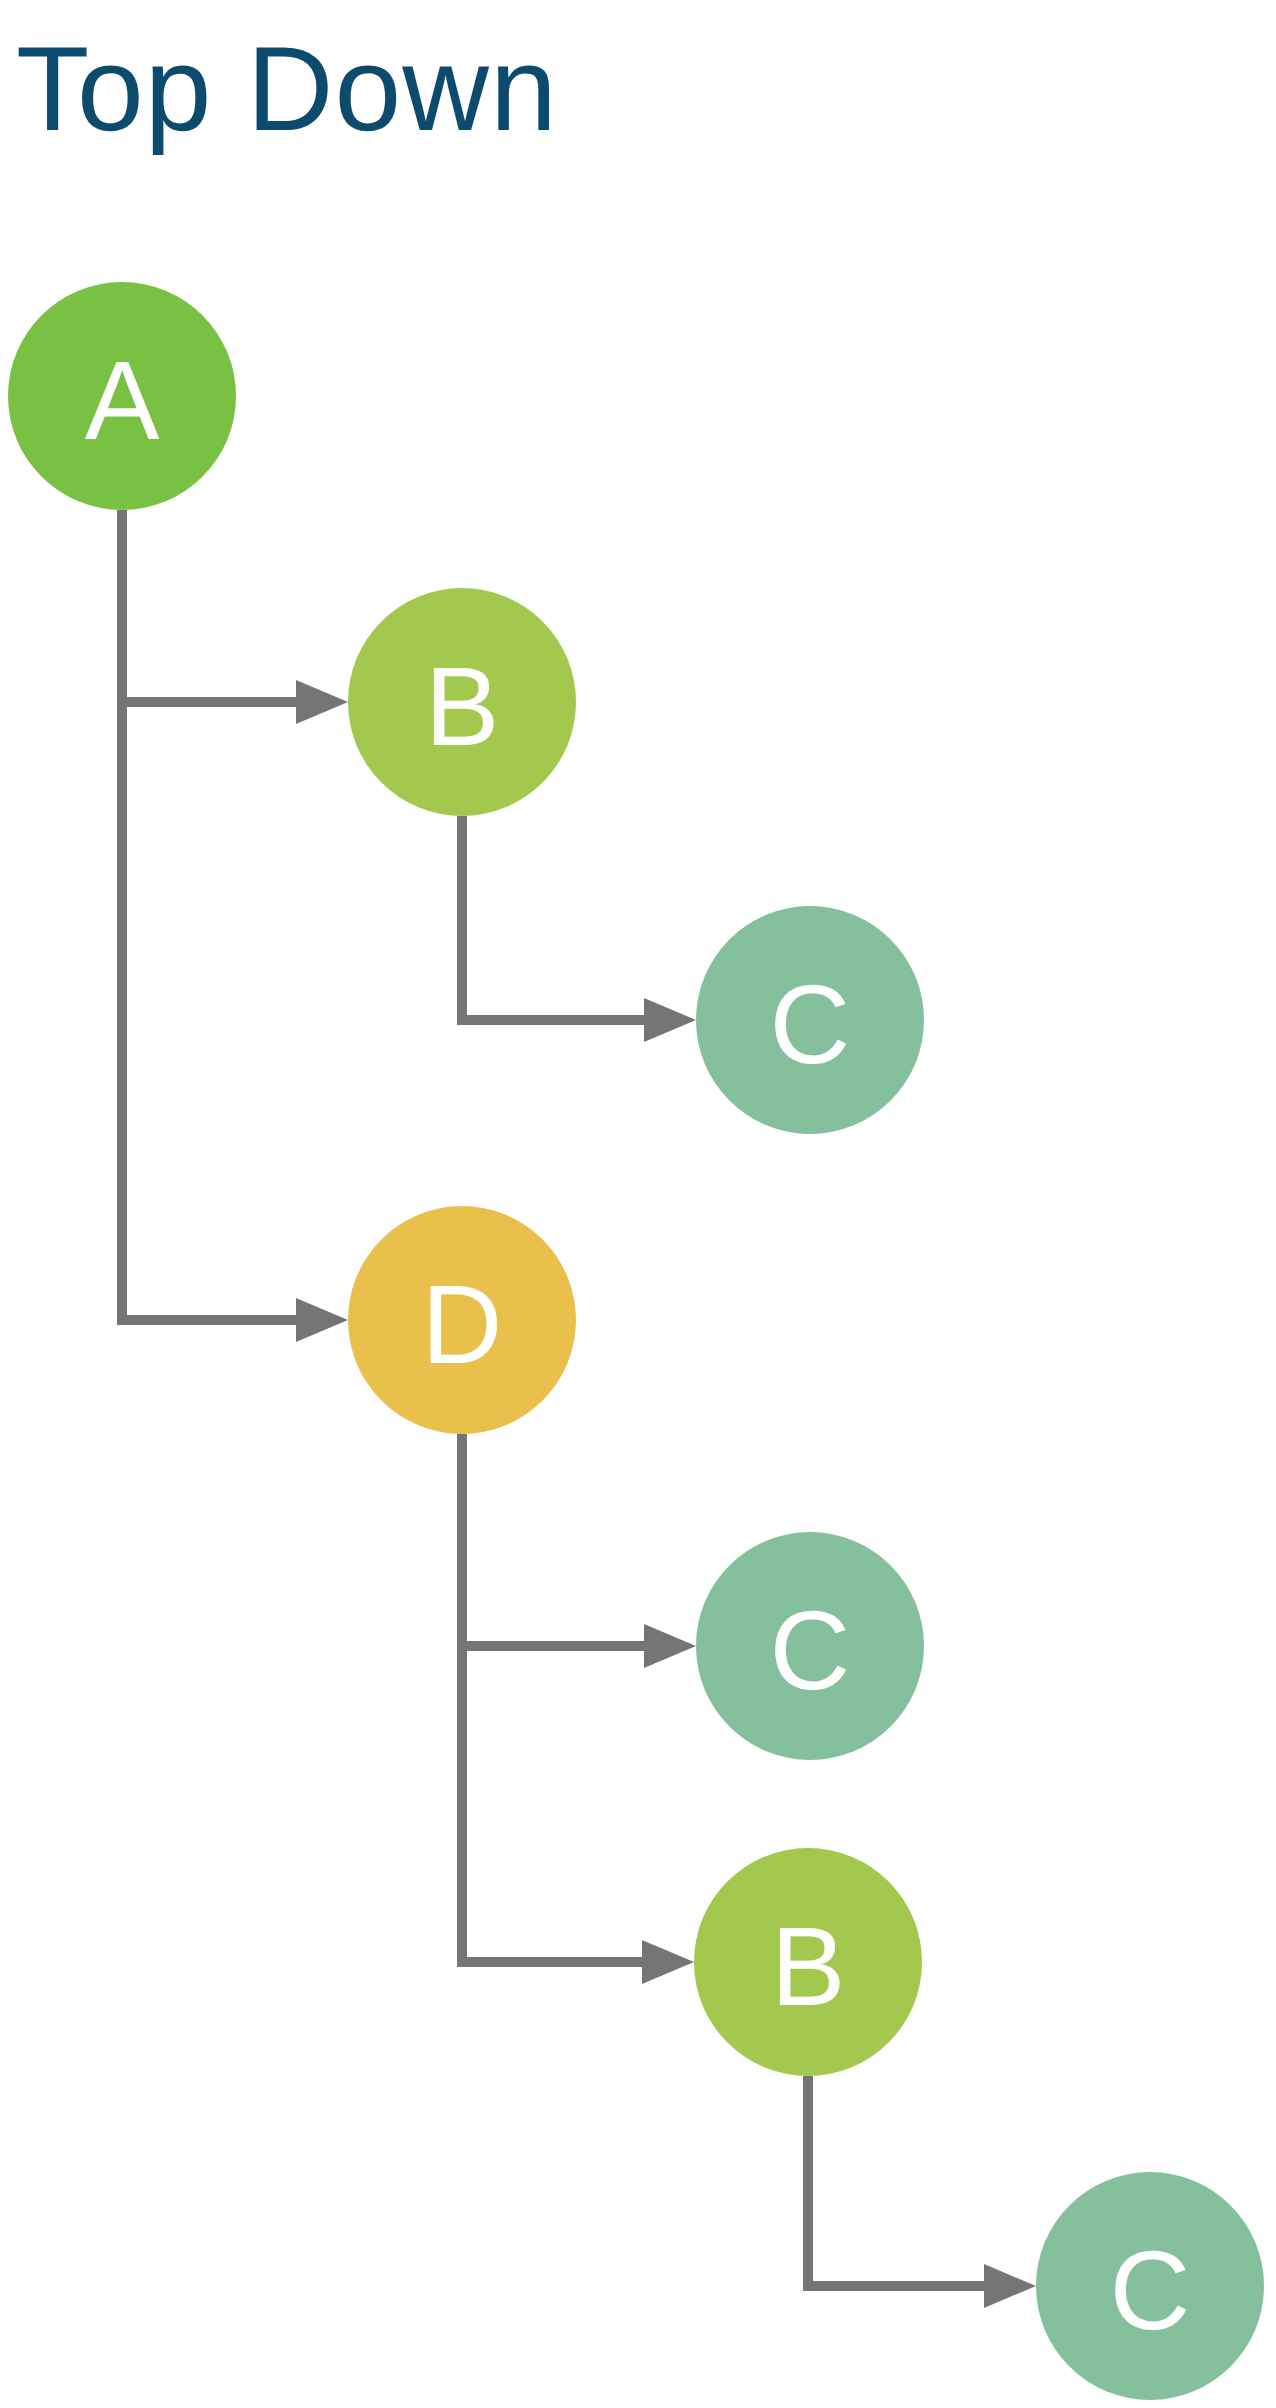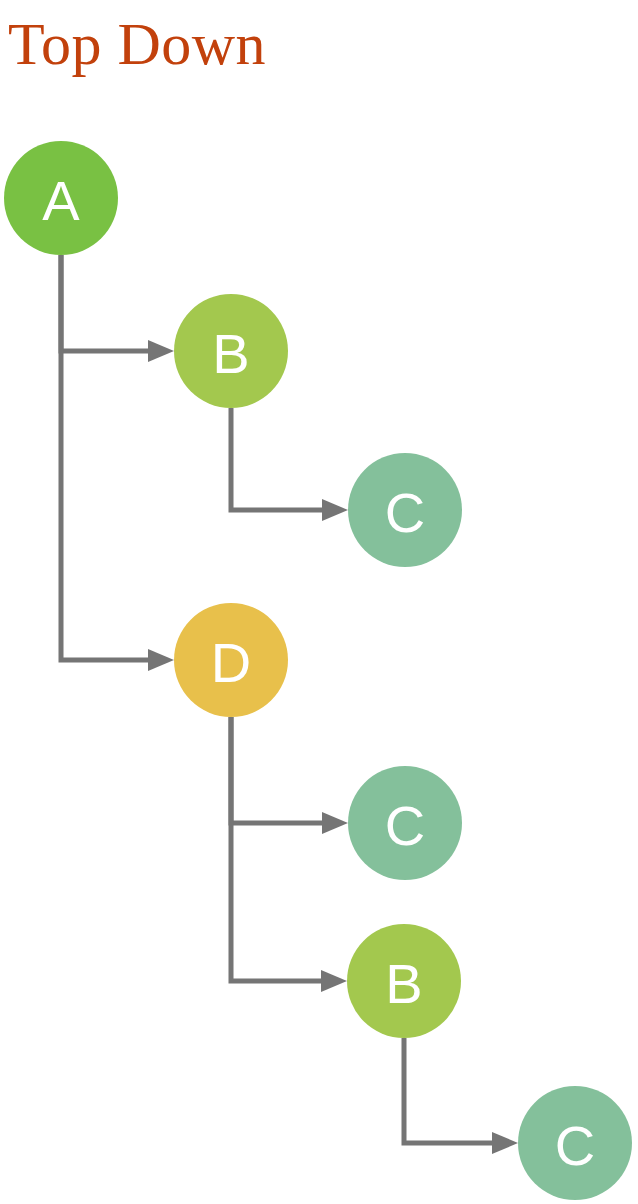--- a/index.html
+++ b/index.html
@@ -13,25 +13,25 @@
     height: 1204px;
     background: #ffffff;
     overflow: hidden;
     font-family: "Liberation Sans", sans-serif;
   }
   .diagram-title {
     position: absolute;
     left: 8px;
     top: 10px;
     margin: 0;
-    font-family: Liberation Serif, serif;
+    font-family: Liberation Sans, sans-serif;
     font-size: 60px;
     font-weight: 300;
     letter-spacing: 0.5px;
-    color: #c2410c;
+    color: #0c4a6e;
     white-space: nowrap;
   }
   .tree-svg {
     position: absolute;
     left: 0;
     top: 0;
   }
   .node-label {
     font-family: "Liberation Sans", sans-serif;
     font-size: 56px;

